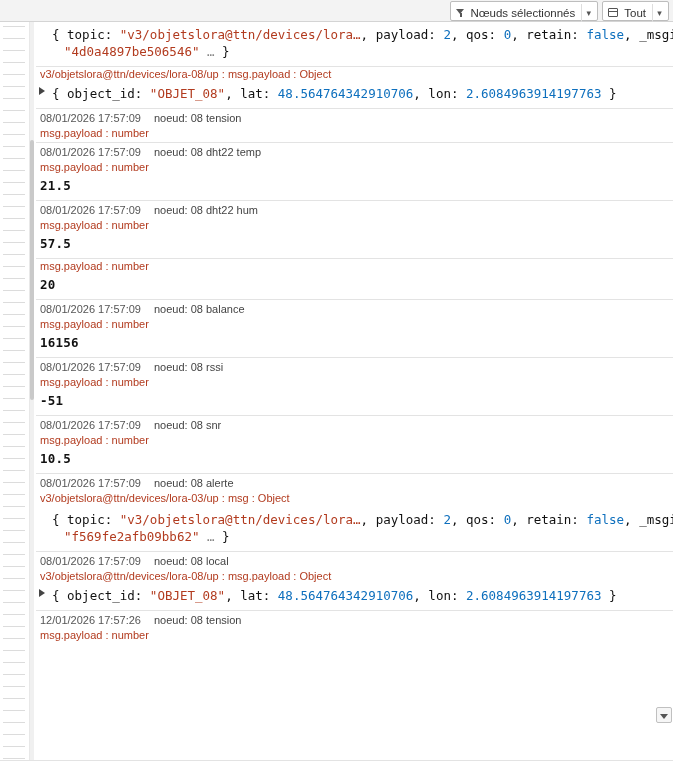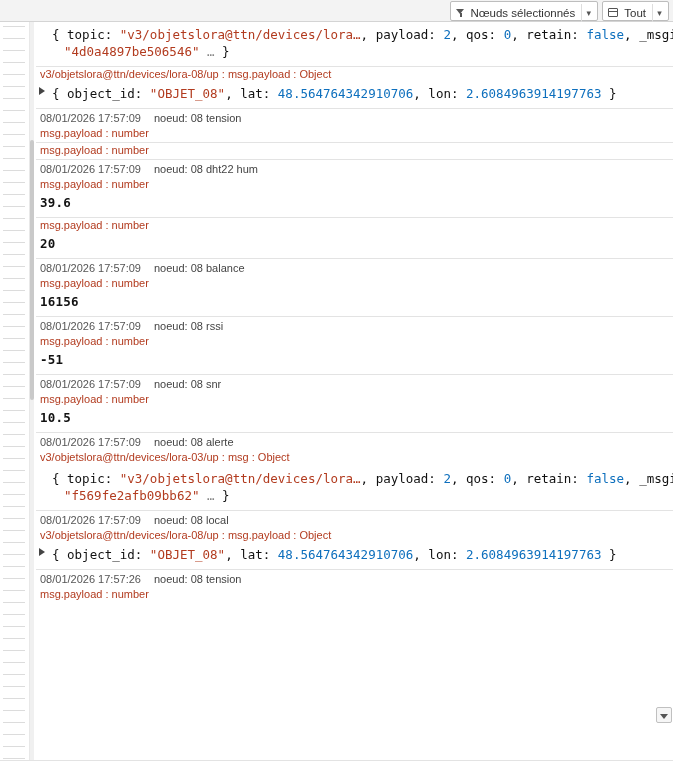--- a/index.html
+++ b/index.html
@@ -354,30 +354,35 @@
 
     <div class="entry sep">
       <div class="meta">
         <span class="ts">08/01/2026 17:57:09</span>
         <span class="topicname">noeud: 08 tension</span>
       </div>
       <div class="subtle">msg.payload : number</div>
     </div>
 
     <div class="entry sep">
-      <div class="subtle">msg.payload : number</div>
+      <div class="meta">
+        <span class="ts">08/01/2026 17:57:09</span>
+        <span class="topicname">noeud: 08 dht22 temp</span>
+      </div>
+      <div class="subtle">msg.payload : number</div>
+      <div class="value">21.5</div>
     </div>
 
     <div class="entry sep">
       <div class="meta">
         <span class="ts">08/01/2026 17:57:09</span>
         <span class="topicname">noeud: 08 dht22 hum</span>
       </div>
       <div class="subtle">msg.payload : number</div>
-      <div class="value">39.6</div>
+      <div class="value">57.5</div>
     </div>
 
     <div class="entry sep">
       <div class="subtle">msg.payload : number</div>
       <div class="value">20</div>
     </div>
 
     <div class="entry sep">
       <div class="meta">
         <span class="ts">08/01/2026 17:57:09</span>
@@ -445,21 +450,21 @@
         <span class="key">lat:</span>
         <span class="num">48.564764342910706</span><span class="key">,</span>
         <span class="key">lon:</span>
         <span class="num">2.6084963914197763</span>
         <span class="brace">}</span>
       </div>
     </div>
 
     <div class="entry sep">
       <div class="meta">
-        <span class="ts">08/01/2026 17:57:26</span>
+        <span class="ts">12/01/2026 17:57:26</span>
         <span class="topicname">noeud: 08 tension</span>
       </div>
       <div class="subtle">msg.payload : number</div>
       <div class="value"></div>
     </div>
 
   </div>
 
   <div class="corner-btn"></div>
   <div class="bottom-strip"></div>

